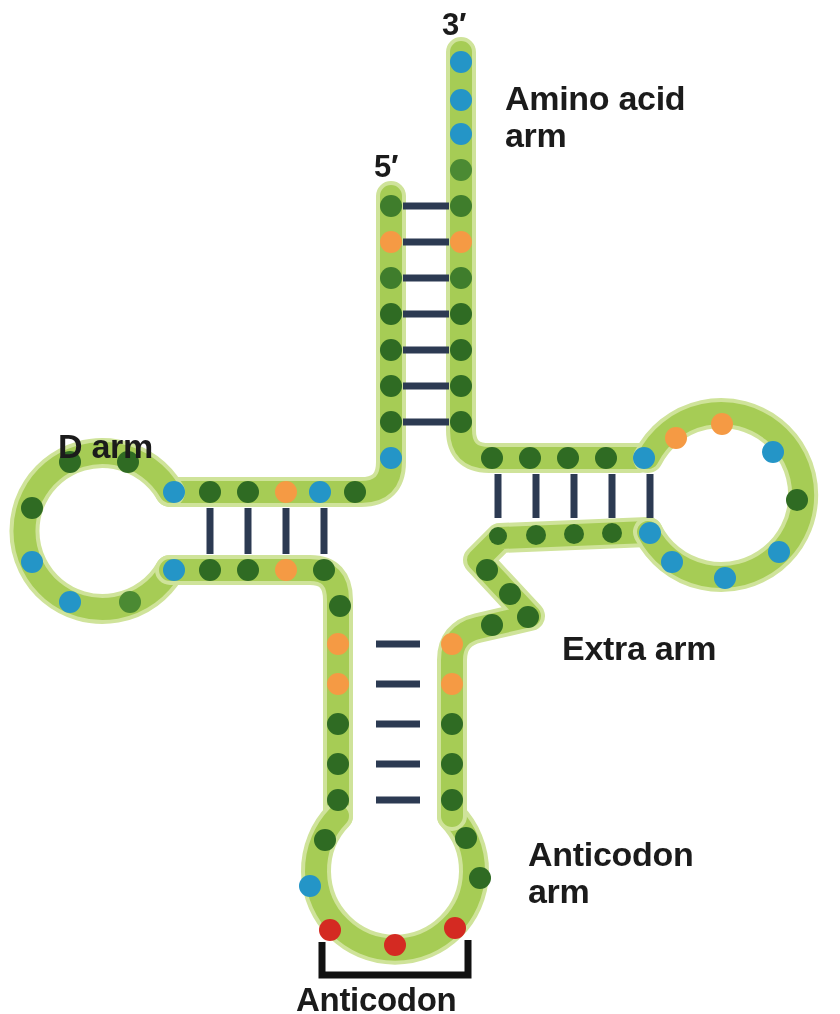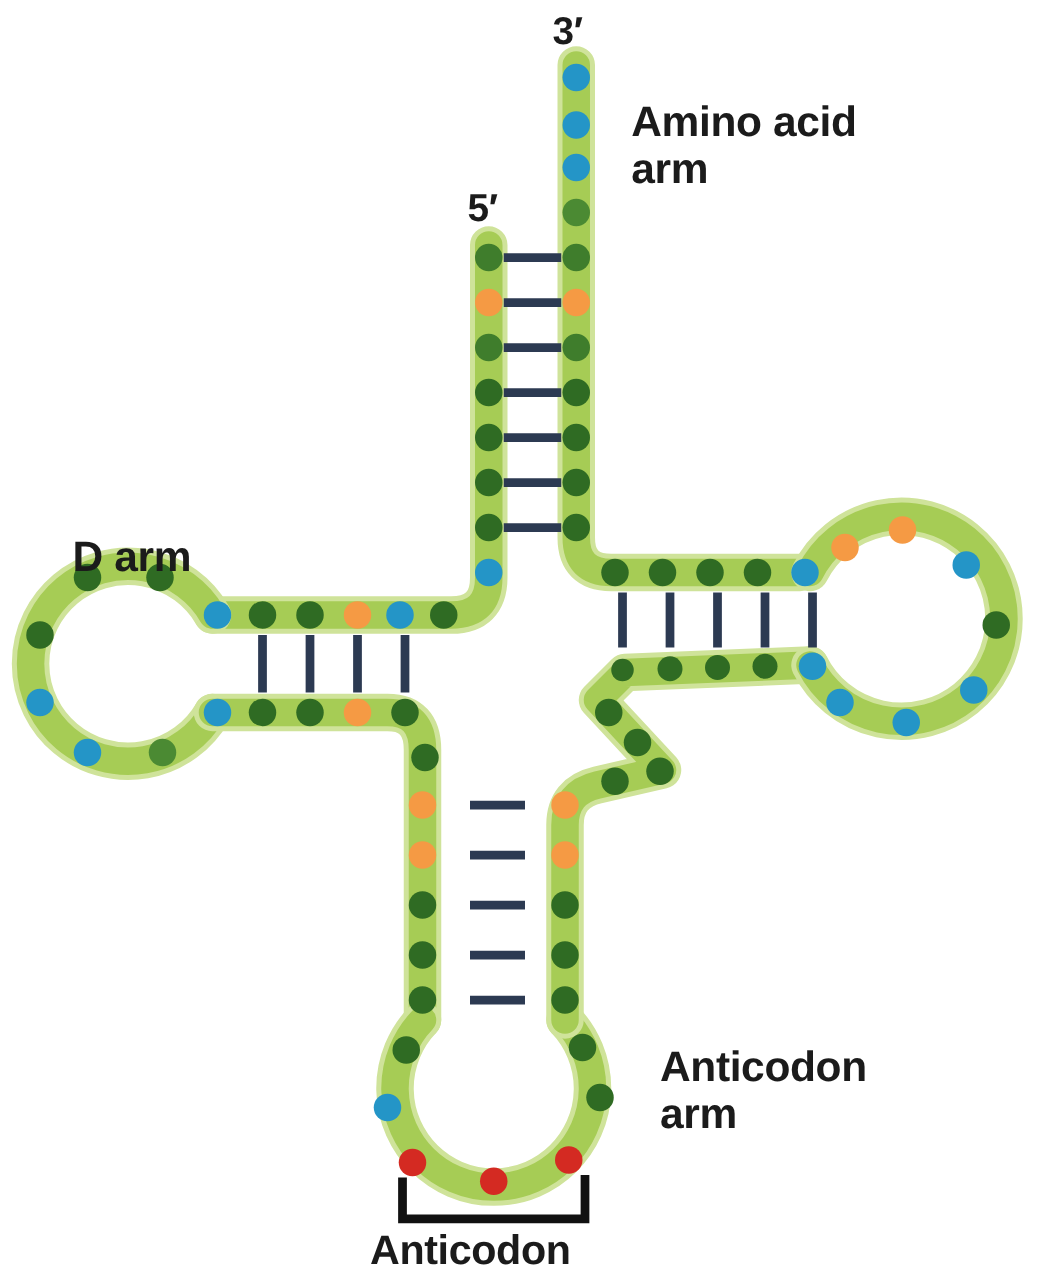--- a/index.html
+++ b/index.html
@@ -198,19 +198,20 @@
   <div class="lbl lbl-prime" style="left:442px; top:8px;">3′</div>
 
   <div class="lbl lbl-prime" style="left:374px; top:150px;">5′</div>
 
   <div class="lbl lbl-arm" style="left:505px; top:80px;">Amino acid
 arm</div>
 
   <div class="lbl lbl-arm" style="left:58px; top:400px;margin-top:28px;">D arm</div>
 
 
+  <div class="lbl lbl-arm" style="left:562px; top:630px;">Extra arm</div>
 
   <div class="lbl lbl-arm" style="left:528px; top:836px;">Anticodon
 arm</div>
 
   <div class="lbl lbl-anticodon-title" style="left:296px; top:982px;">Anticodon</div>
 
 </div>
 
 </body></html>

